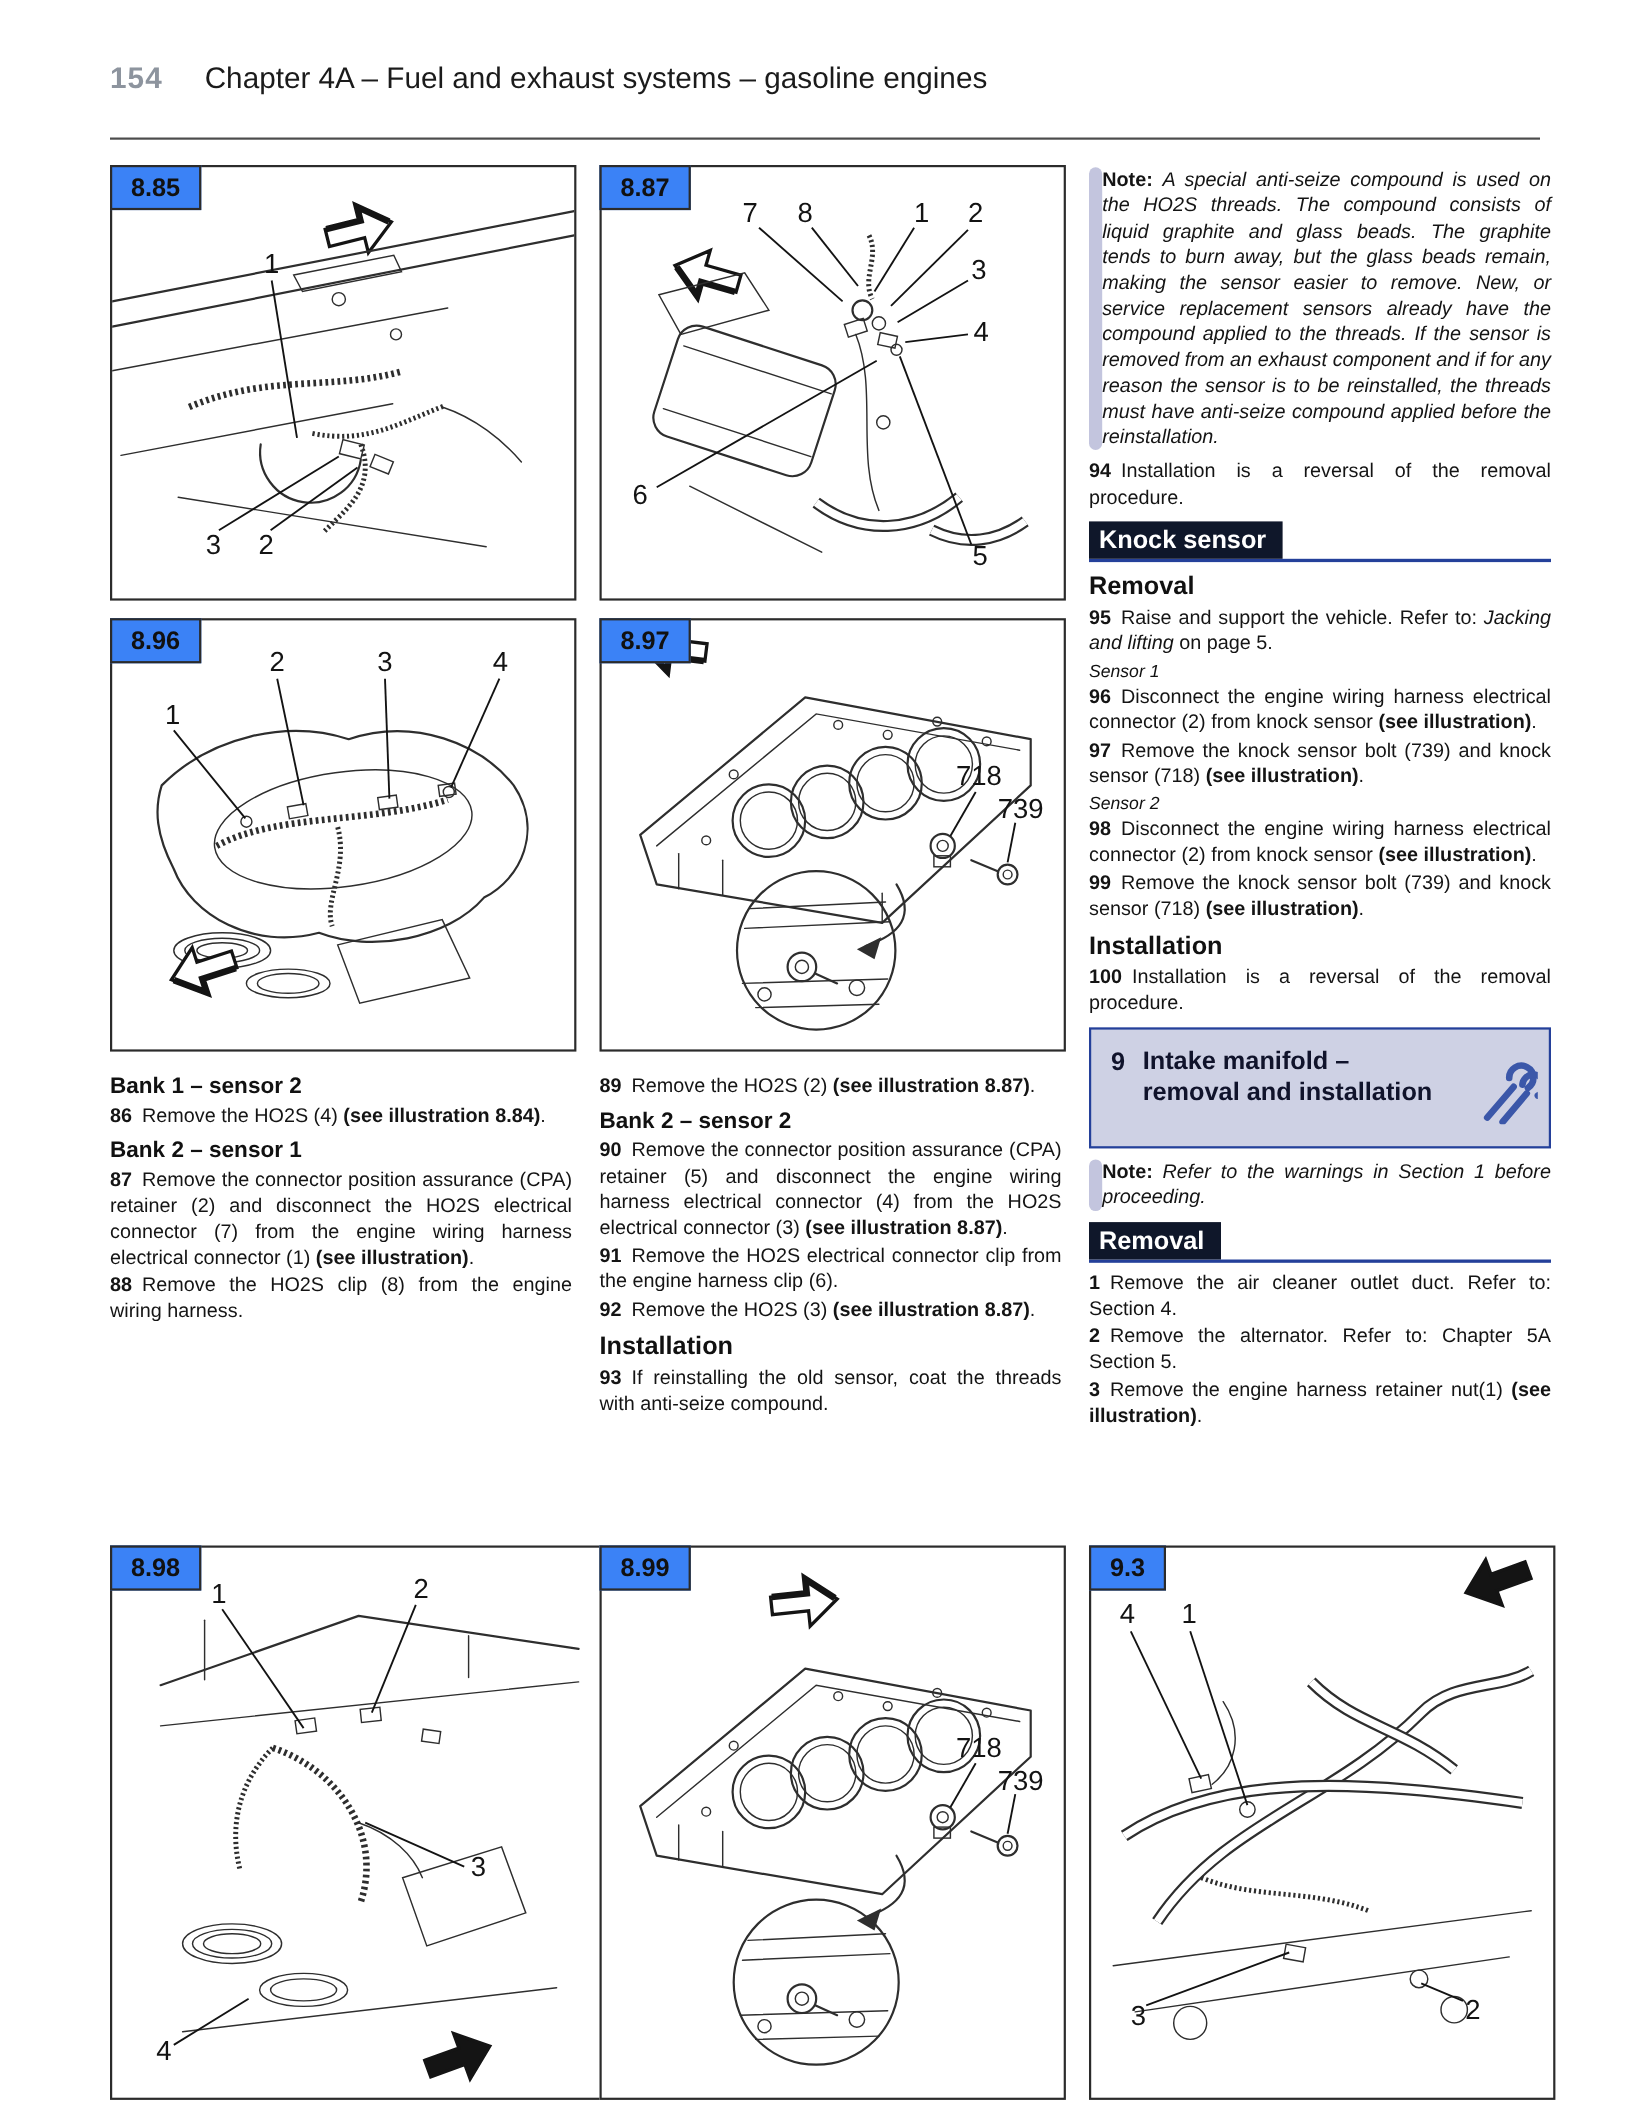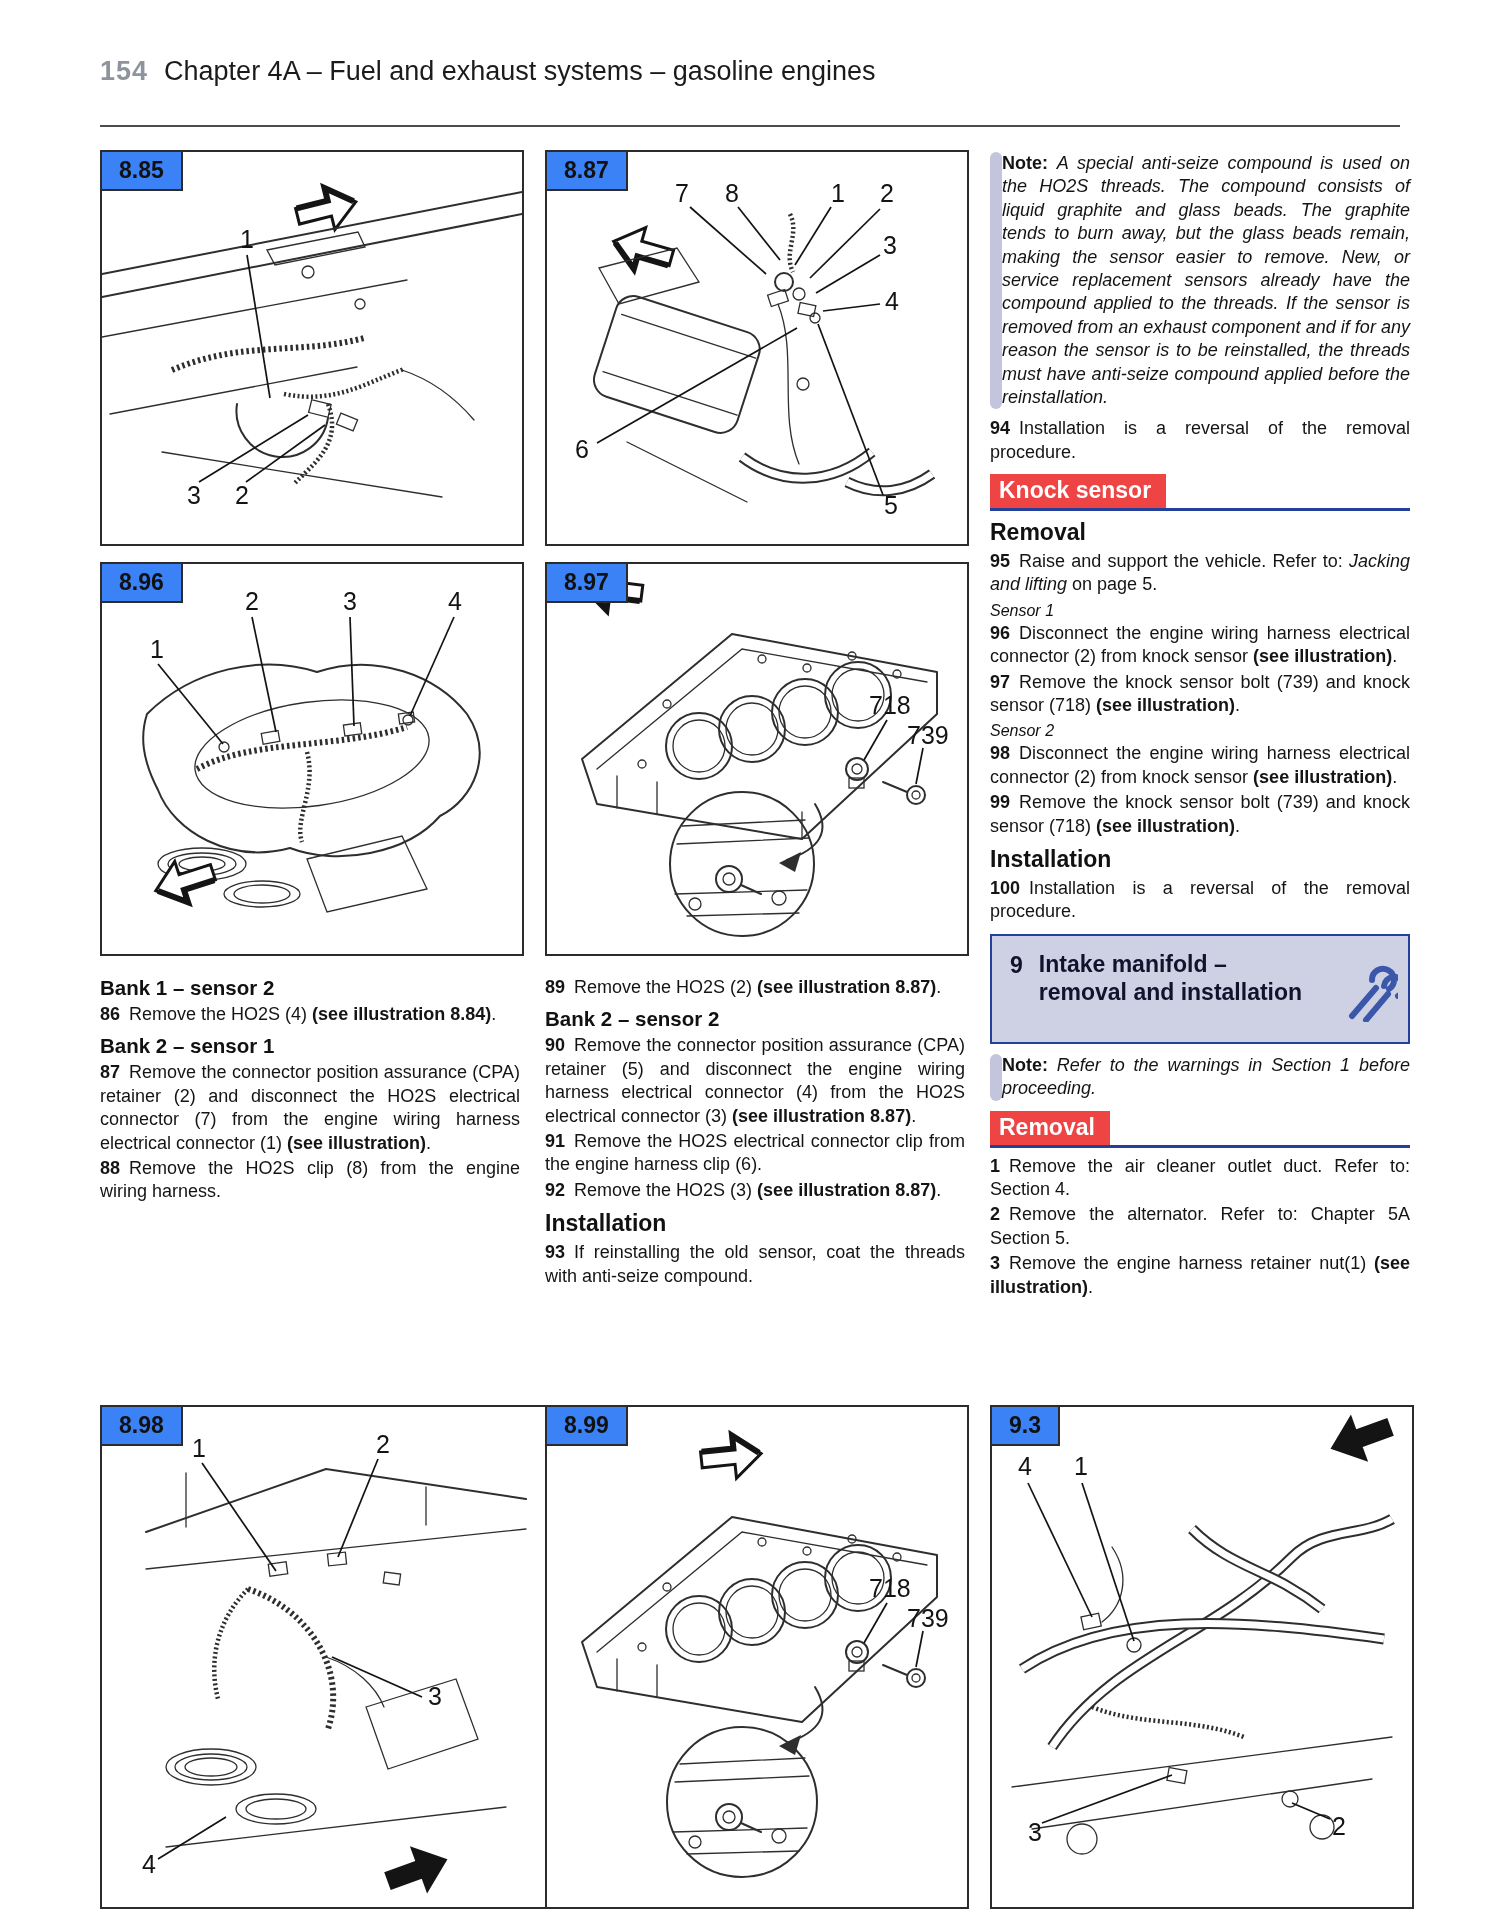--- a/index.html
+++ b/index.html
@@ -1,21 +1,21 @@
 <!DOCTYPE html>
 <html><head>
 <meta charset="utf-8">
 <style>
   html,body{margin:0;padding:0;background:#ffffff;}
   .page{
     position:relative;width:1500px;height:1929px;background:#fff;
     font-family:"Liberation Sans", sans-serif;color:#141414;overflow:hidden;
   }
   
-  .hdr{position:absolute;left:100px;top:56px;width:1300px;display:flex;align-items:baseline;gap:16px;text-align:center;}
+  .hdr{position:absolute;left:100px;top:56px;width:1300px;display:flex;align-items:baseline;gap:38px;text-align:center;}
   .hdr .pgnum{font-size:27px;font-weight:700;color:#8d949e;letter-spacing:1px;}
   .hdr .pgtitle{font-size:27px;color:#1b1b1b;}
   .hdr-rule{position:absolute;left:100px;top:125px;width:1300px;height:2px;background:#4c4c4c;}
   
   .fig{position:absolute;border:2px solid #2b2b2b;background:#fff;}
   .fig svg{display:block;width:100%;height:100%;}
   .fig-label{
     position:absolute;top:-2px;left:-2px;background:#3b82f6;border:2px solid #2b2b2b;
     font-weight:700;font-size:23px;padding:5px 17px;color:#111;z-index:2;
   }
@@ -34,21 +34,21 @@
   .subhead:first-child{margin-top:0;}
   .h2{font-size:23px;font-weight:700;margin:8px 0 4px 0;color:#111;}
   .ihead{font-size:16px;font-style:italic;margin:5px 0 2px 0;color:#111;}
   .note{display:flex;gap:0;margin:2px 0 8px 0;}
   .note-bar{width:12px;border-radius:7px;background:#c3c5de;flex:none;}
   .note-text{font-size:18px;line-height:1.3;text-align:justify;flex:1;color:#141414;}
   .b{font-weight:700;}
   .i{font-style:italic;}
   .sec-rule{border-bottom:3px solid #24409a;margin:10px 0 7px 0;}
   .sec-label{
-    display:inline-block;background:#ef4444;color:#fff;font-weight:700;
+    display:inline-block;background:#0f172a;color:#fff;font-weight:700;
     font-size:23px;padding:3px 15px 4px 9px;
   }
   .section-box{
     border:2px solid #24409a;background:#ced1e4;display:flex;align-items:flex-start;
     padding:14px 10px 20px 10px;margin:10px 0 10px 0;
   }
   .section-num{font-size:23px;font-weight:700;margin:2px 16px 0 8px;color:#10132b;}
   .section-title{font-size:23px;font-weight:700;line-height:1.22;white-space:pre-line;flex:1;color:#10132b;}
   .section-icon{flex:none;align-self:center;margin-left:4px;}
 </style>

